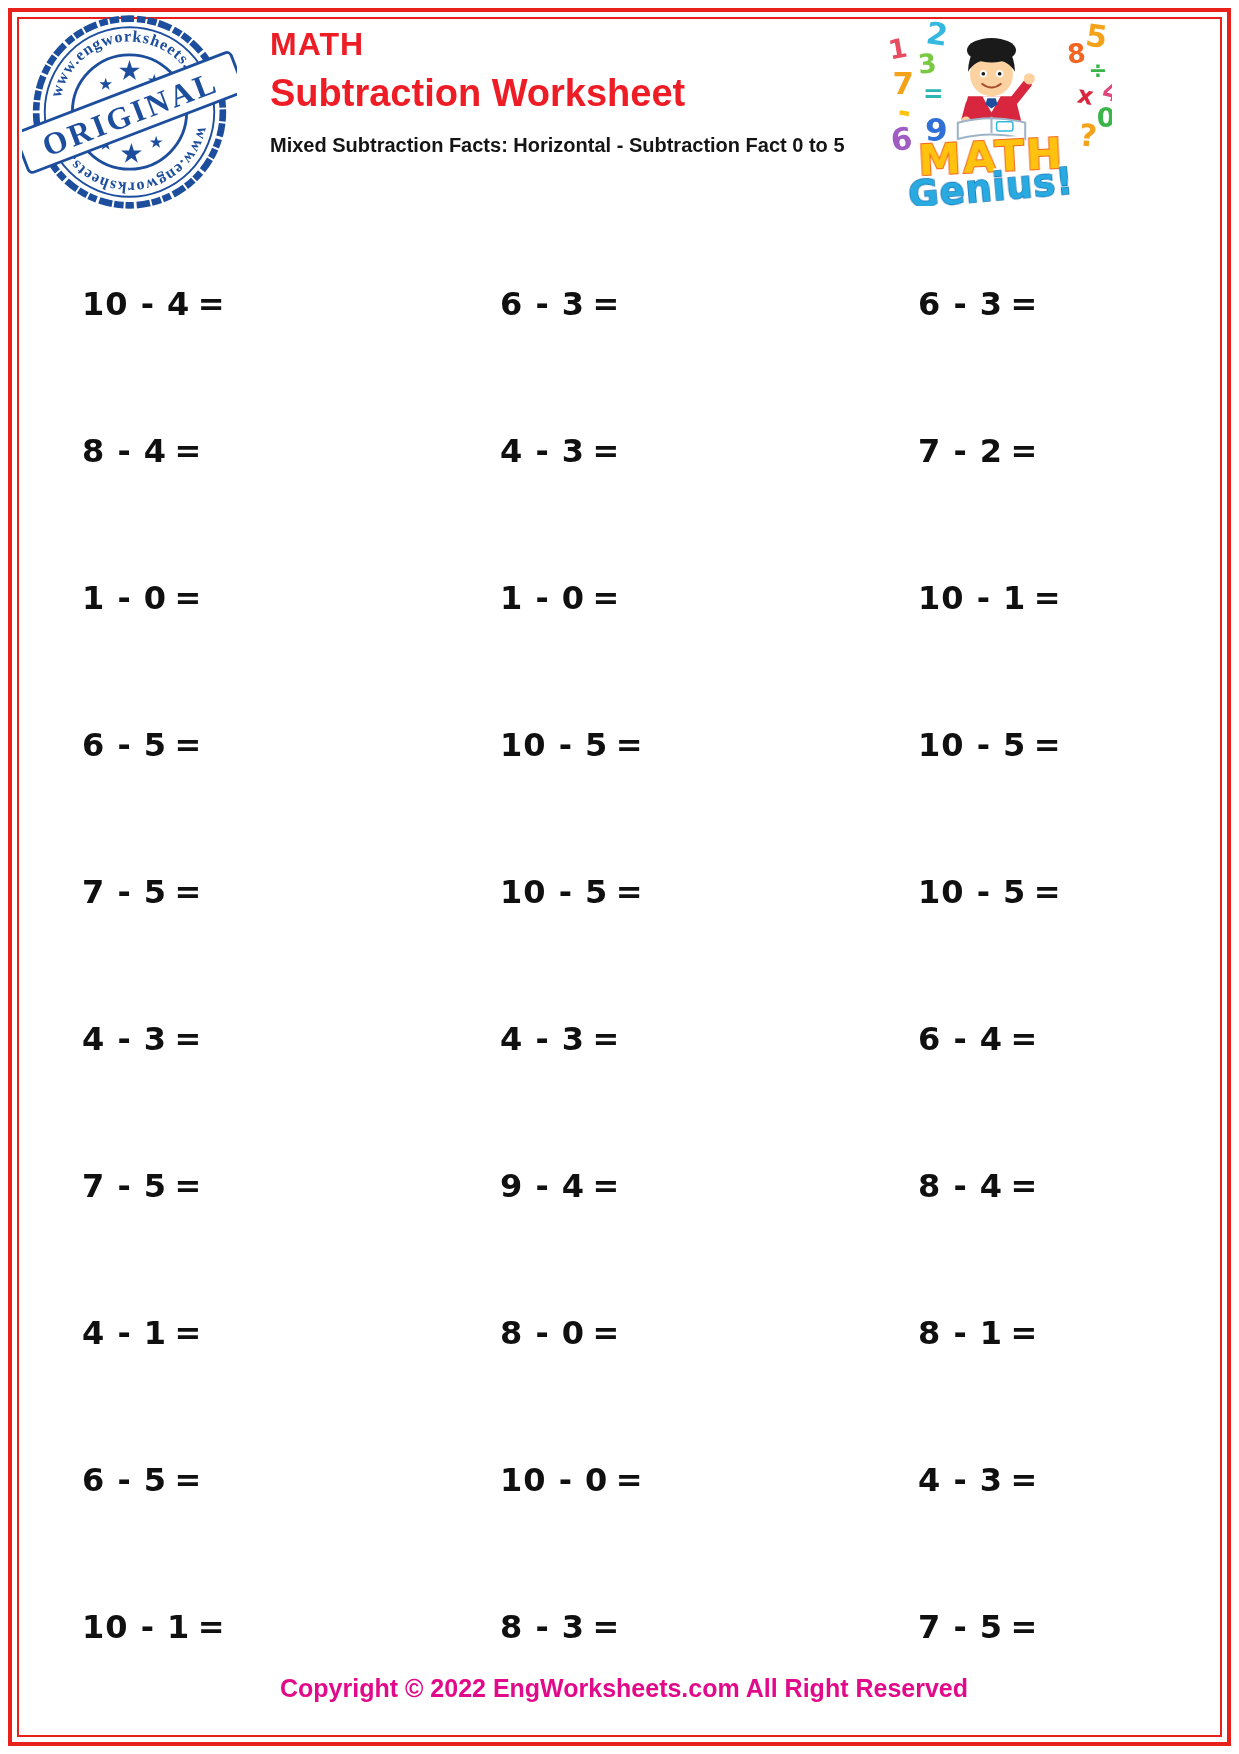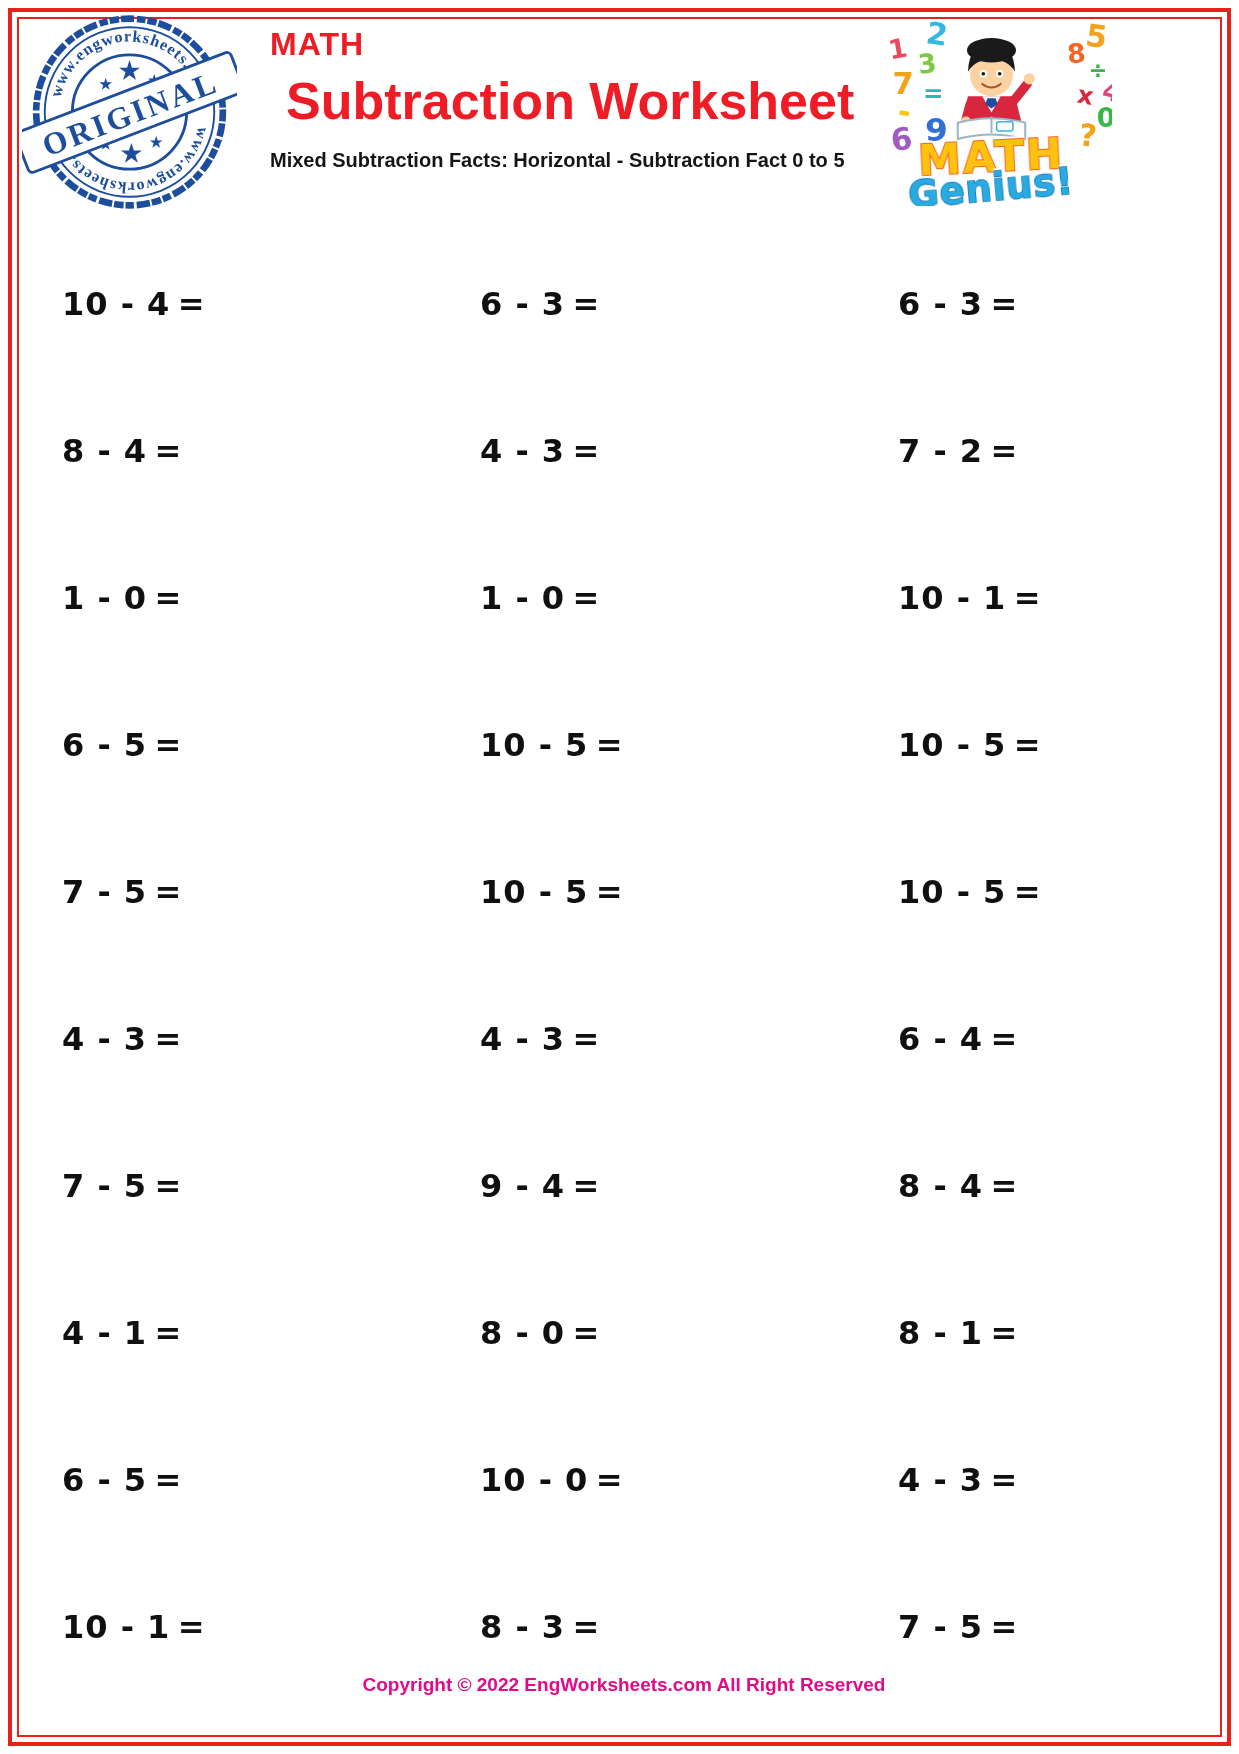--- a/index.html
+++ b/index.html
@@ -18,44 +18,44 @@
     overflow:hidden;
   }
   .border-outer{position:absolute;inset:8px;border:4px solid var(--red);pointer-events:none;}
   .border-inner{position:absolute;inset:17px;border:2px solid var(--red);pointer-events:none;}
 
   .stamp{position:absolute;left:22px;top:12px;width:215px;height:200px;}
   .stamp svg{width:100%;height:100%;}
 
   .header{position:absolute;left:270px;top:28px;width:620px;}
   .header .kicker{font-size:32px;font-weight:bold;color:var(--title-red);letter-spacing:1px;line-height:1.05;}
-  .header .title{font-size:52px;font-weight:bold;color:var(--title-red);margin-top:12px;line-height:1.05;margin-left:16px;}
+  .header .title{font-size:38px;font-weight:bold;color:var(--title-red);margin-top:12px;line-height:1.05;}
   .header .subtitle{font-size:20px;font-weight:bold;color:var(--ink);margin-top:20px;line-height:1.2;}
 
   .logo{position:absolute;left:872px;top:16px;width:240px;height:190px;}
   .logo svg{width:100%;height:100%;}
 
   .problems{
     position:absolute;left:62px;top:230px;width:1150px;
     display:grid;
     grid-template-columns:418px 418px auto;
     grid-auto-rows:147px;
     align-items:center;
     justify-items:start;
   }
   .problem{
     font-family:"DejaVu Sans", sans-serif;
     font-size:32px;font-weight:bold;color:#101010;
-    letter-spacing:1px;white-space:nowrap;
+    letter-spacing:1px;white-space:nowrap;margin-left:20px;
   }
 
   .footer{
     position:absolute;left:9px;right:0;top:1674px;
     text-align:center;
-    font-size:19px;font-weight:bold;color:var(--footer-pink);
+    font-size:25px;font-weight:bold;color:var(--footer-pink);
   }
 </style>
 </head>
 <body>
 
 <div class="page">
   <div class="border-outer"></div>
   <div class="border-inner"></div>
 
   <div class="stamp">

